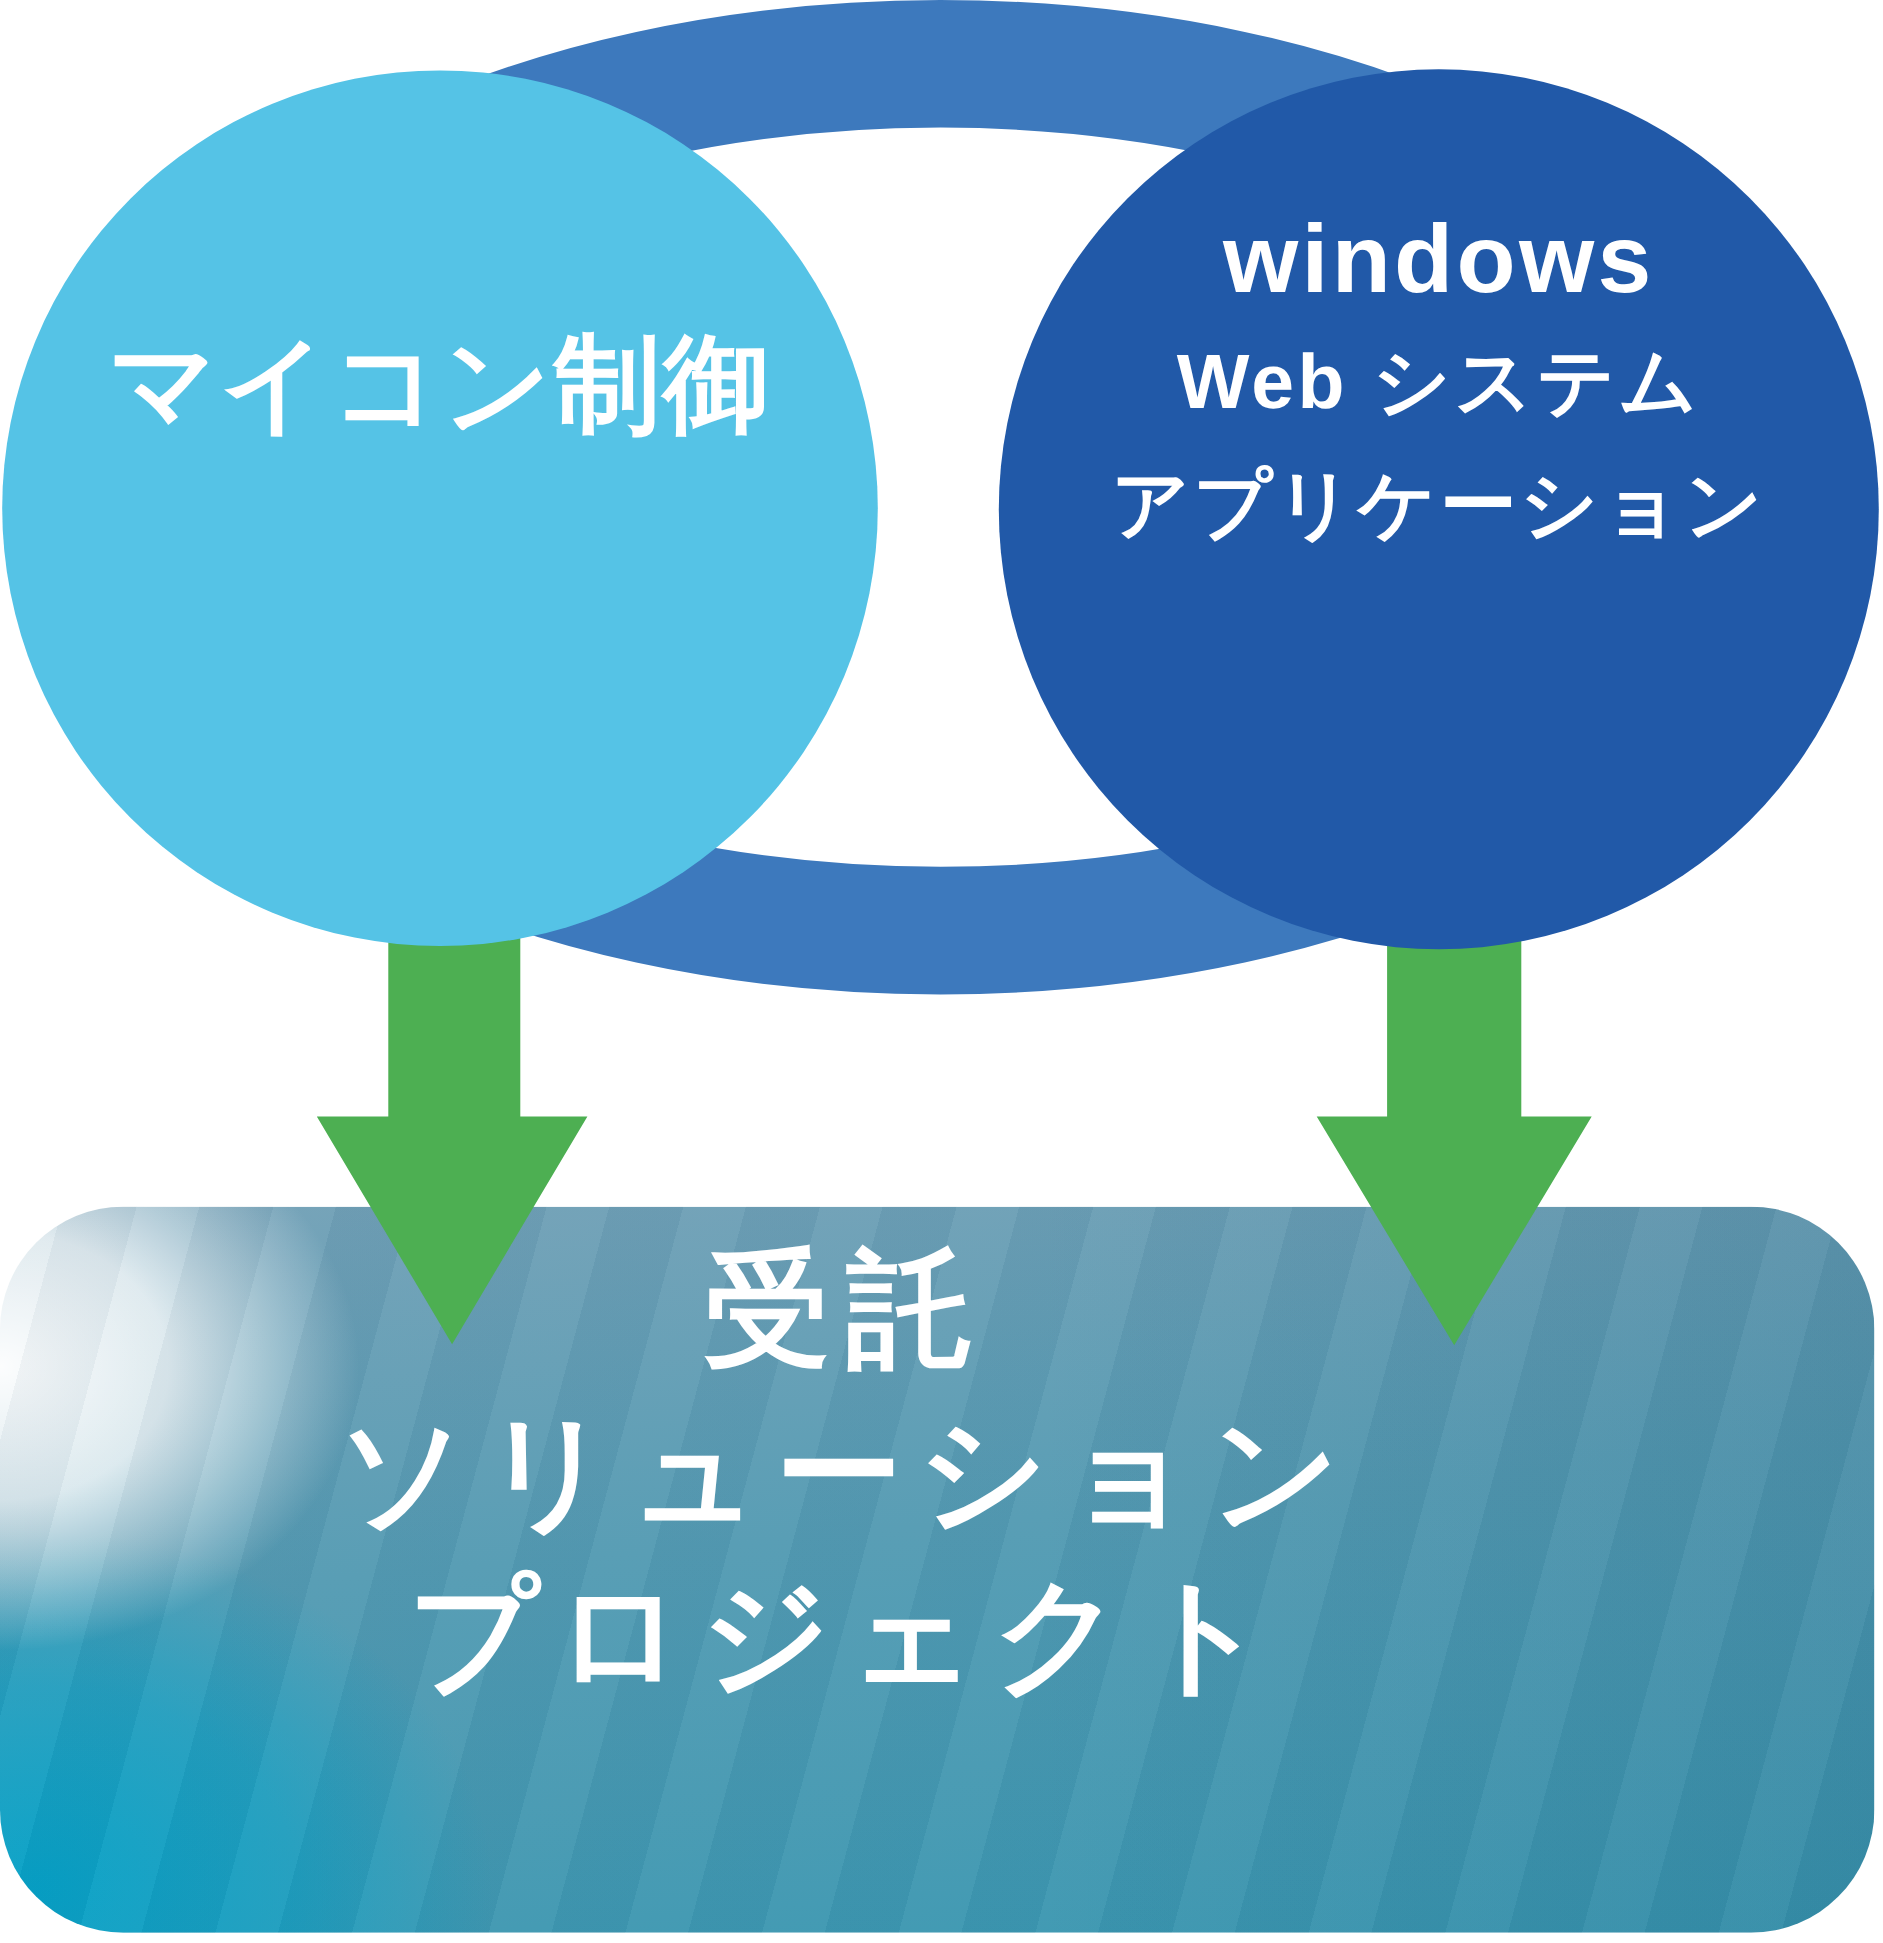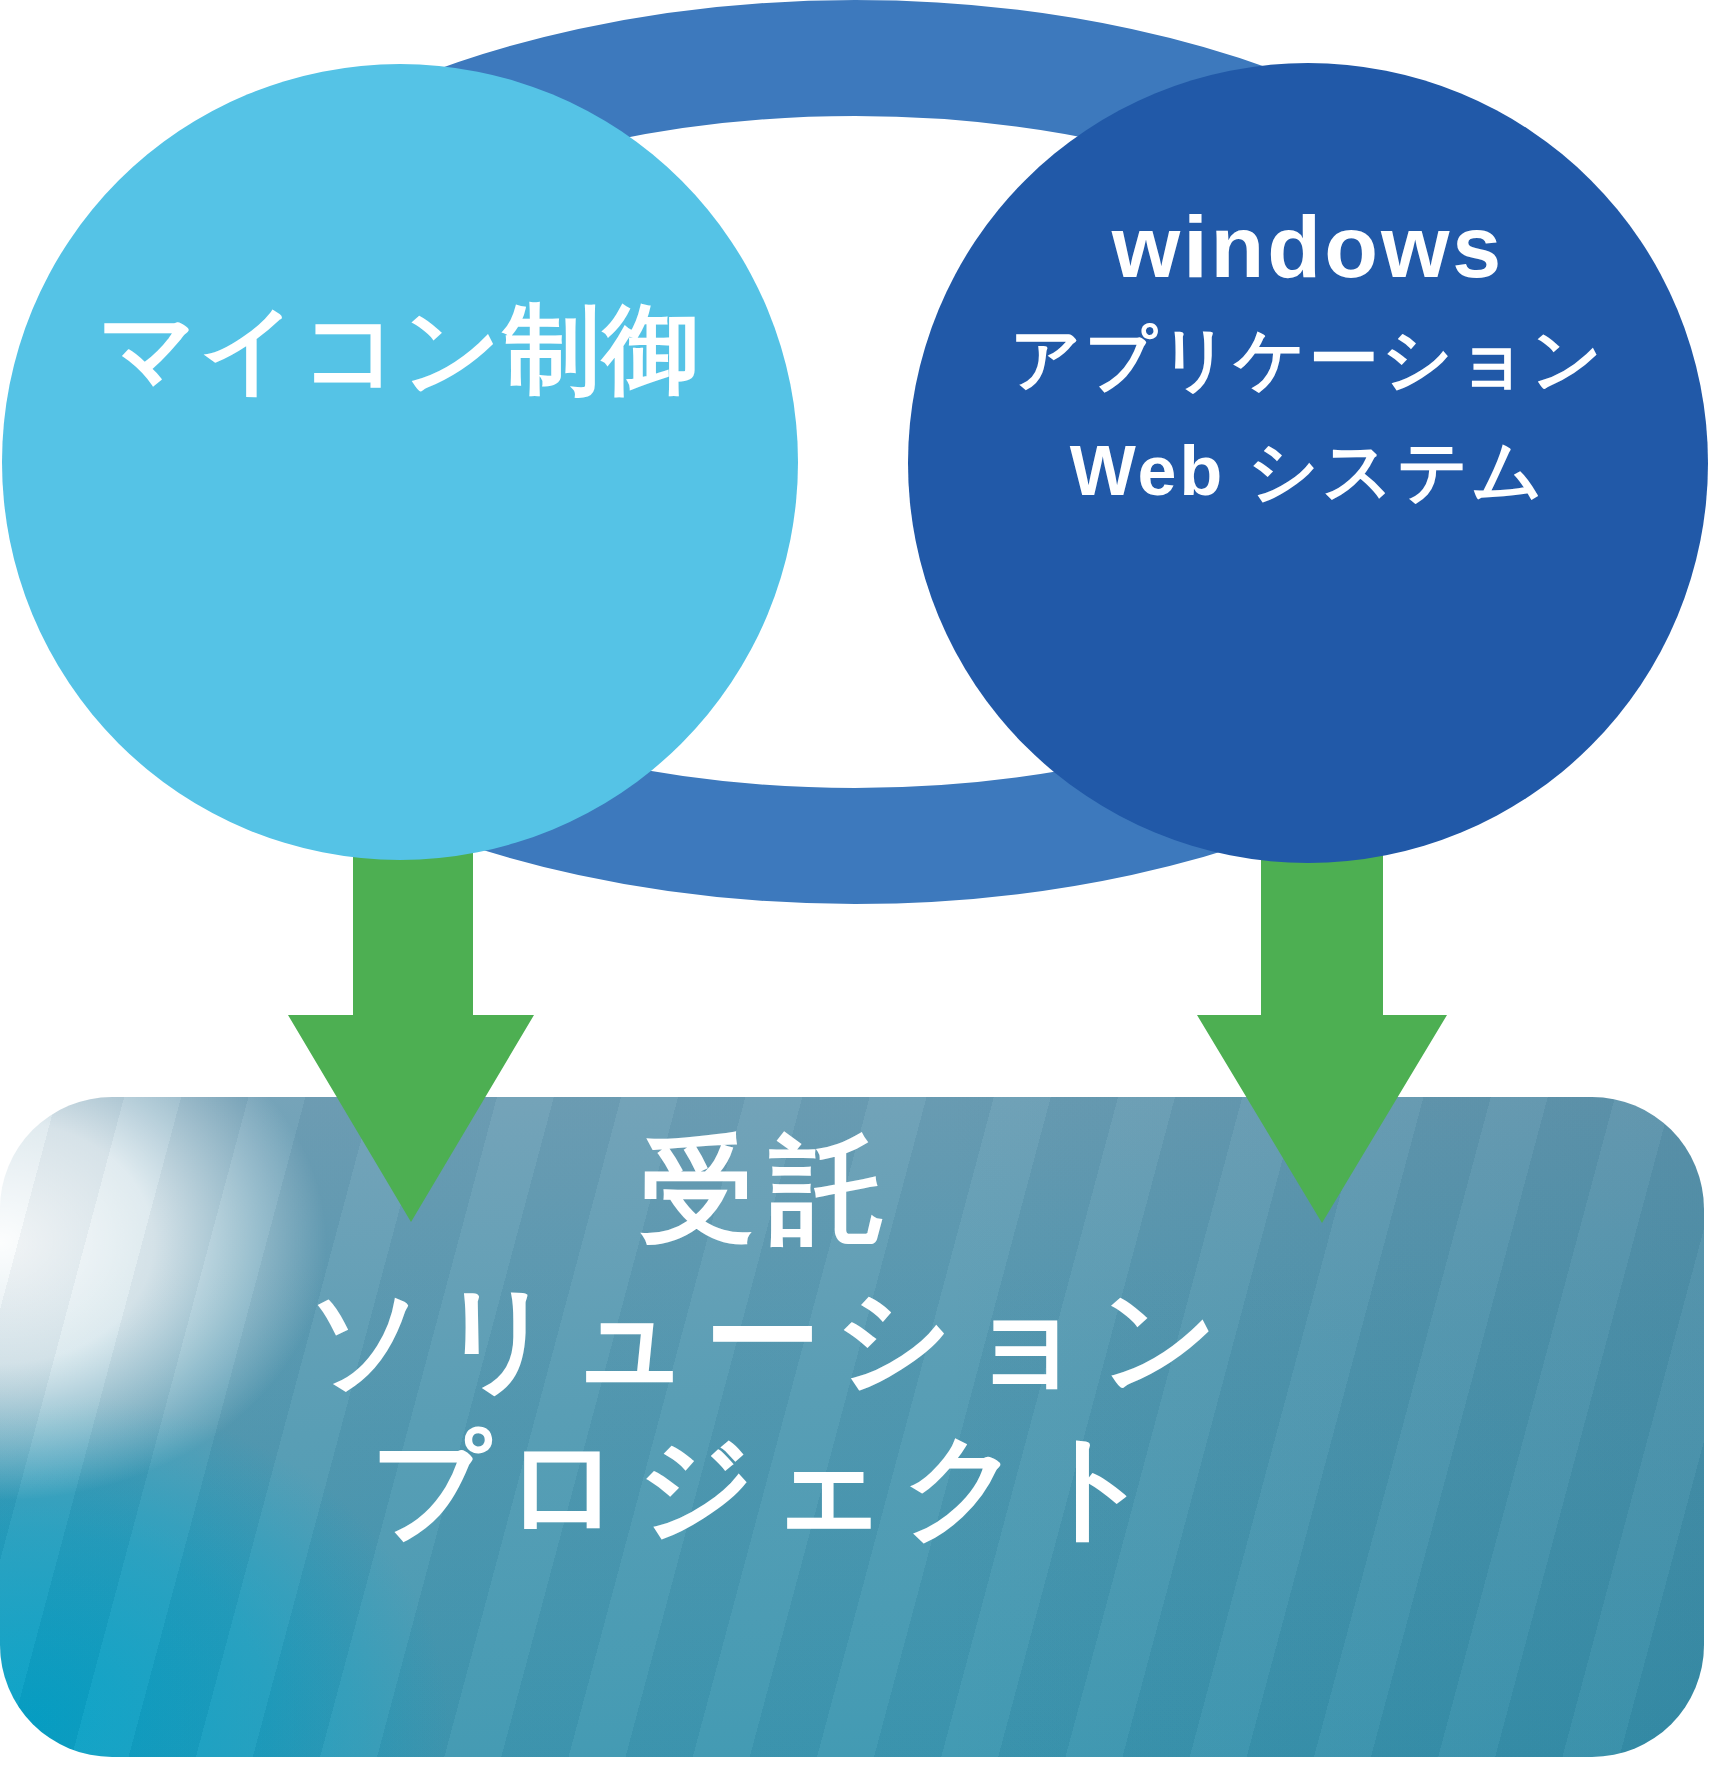--- a/index.html
+++ b/index.html
@@ -66,21 +66,21 @@
   .left-circle-text {
     left: 0;
     top: 261px;
     width: 800px;
     font-size: 97px;
     line-height: 178px;
     letter-spacing: 2px;
   }
   .right-circle-text {
     left: 908px;
-    top: 191px;
+    top: 179px;
     width: 800px;
     font-size: 70px;
     line-height: 112px;
     letter-spacing: 3px;
   }
   .right-circle-text .latin-line {
     font-size: 88px;
   }
   .box-text {
     left: 0;
@@ -110,22 +110,22 @@
 
     <circle cx="1308" cy="463" r="400" style="fill: var(--color-dark-circle, #2159a8);"></circle>
   </svg>
 
   <div class="text-block left-circle-text">
     <div>マイコン制御</div>
   </div>
 
   <div class="text-block right-circle-text">
     <div class="latin-line">windows</div>
+    <div>Web システム</div>
     <div>アプリケーション</div>
-    <div>Web システム</div>
   </div>
 
   <div class="text-block box-text">
     <div>受託</div>
     <div>ソリューション</div>
     <div>プロジェクト</div>
   </div>
 
 </div>
 

